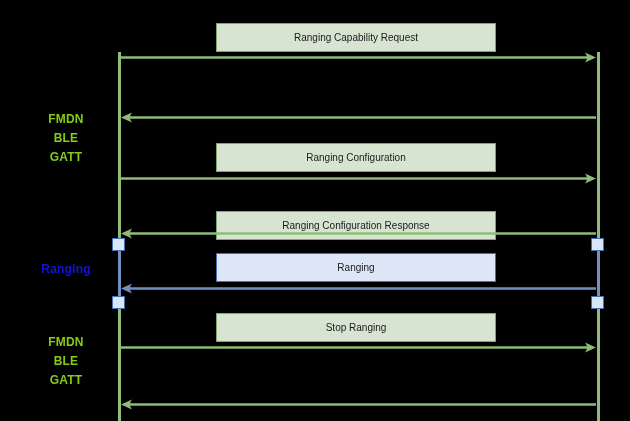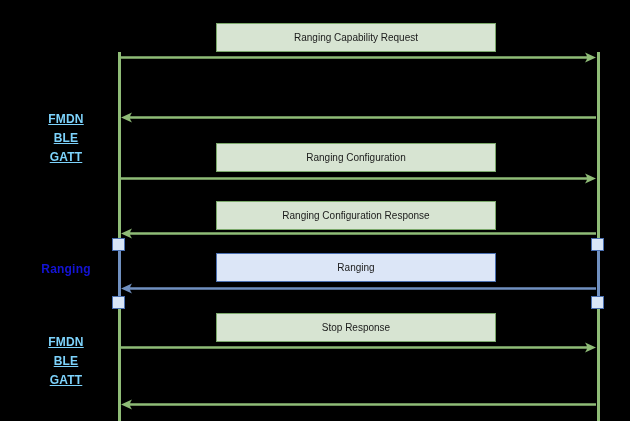--- a/index.html
+++ b/index.html
@@ -43,21 +43,21 @@
   .phase-label {
     position: absolute;
     width: 96px;
     text-align: center;
     font-size: 12px;
     font-weight: bold;
     line-height: 19px;
     letter-spacing: 0.2px;
     white-space: pre-line;
   }
-  .phase-green { color: #7dd3fc; text-decoration: underline; }
+  .phase-green { color: #84cc16; }
   .phase-blue  { color: #1414d6; }
 
   
   .msg-box {
     position: absolute;
     left: 216px;
     width: 280px;
     height: 29px;
     box-sizing: border-box;
     display: flex;
@@ -119,40 +119,40 @@
     </div>
     <div class="msg-box green" style="top: 143px;">
       <span>Ranging Configuration</span>
     </div>
     <div class="arrow" style="left: 121px; top: 173px; width: 475px;">
       <svg width="475" height="11" viewBox="0 0 475 11">
         <line x1="0" y1="5.5" x2="466" y2="5.5" stroke="#8fbc77" stroke-width="2.6"></line>
         <path d="M 475 5.5 L 464 0.5 Q 468 5.5 464 10.5 Z" fill="#8fbc77"></path>
       </svg>
     </div>
-    <div class="msg-box green" style="top: 201px; justify-content: center;">
+    <div class="msg-box green" style="top: 211px; justify-content: center;">
       <span>Ranging Configuration Response</span>
     </div>
     <div class="arrow" style="left: 121px; top: 228px; width: 475px;">
       <svg width="475" height="11" viewBox="0 0 475 11">
         <line x1="9" y1="5.5" x2="475" y2="5.5" stroke="#8fbc77" stroke-width="2.6"></line>
         <path d="M 0 5.5 L 11 0.5 Q 7 5.5 11 10.5 Z" fill="#8fbc77"></path>
       </svg>
     </div>
     <div class="msg-box blue" style="top: 253px;">
       <span>Ranging</span>
     </div>
     <div class="arrow" style="left: 121px; top: 283px; width: 475px;">
       <svg width="475" height="11" viewBox="0 0 475 11">
         <line x1="9" y1="5.5" x2="475" y2="5.5" stroke="#7090c0" stroke-width="2.6"></line>
         <path d="M 0 5.5 L 11 0.5 Q 7 5.5 11 10.5 Z" fill="#7090c0"></path>
       </svg>
     </div>
     <div class="msg-box green" style="top: 313px;">
-      <span>Stop Response</span>
+      <span>Stop Ranging</span>
     </div>
     <div class="arrow" style="left: 121px; top: 342px; width: 475px;">
       <svg width="475" height="11" viewBox="0 0 475 11">
         <line x1="0" y1="5.5" x2="466" y2="5.5" stroke="#8fbc77" stroke-width="2.6"></line>
         <path d="M 475 5.5 L 464 0.5 Q 468 5.5 464 10.5 Z" fill="#8fbc77"></path>
       </svg>
     </div>
     <div class="arrow" style="left: 121px; top: 399px; width: 475px;">
       <svg width="475" height="11" viewBox="0 0 475 11">
         <line x1="9" y1="5.5" x2="475" y2="5.5" stroke="#8fbc77" stroke-width="2.6"></line>

